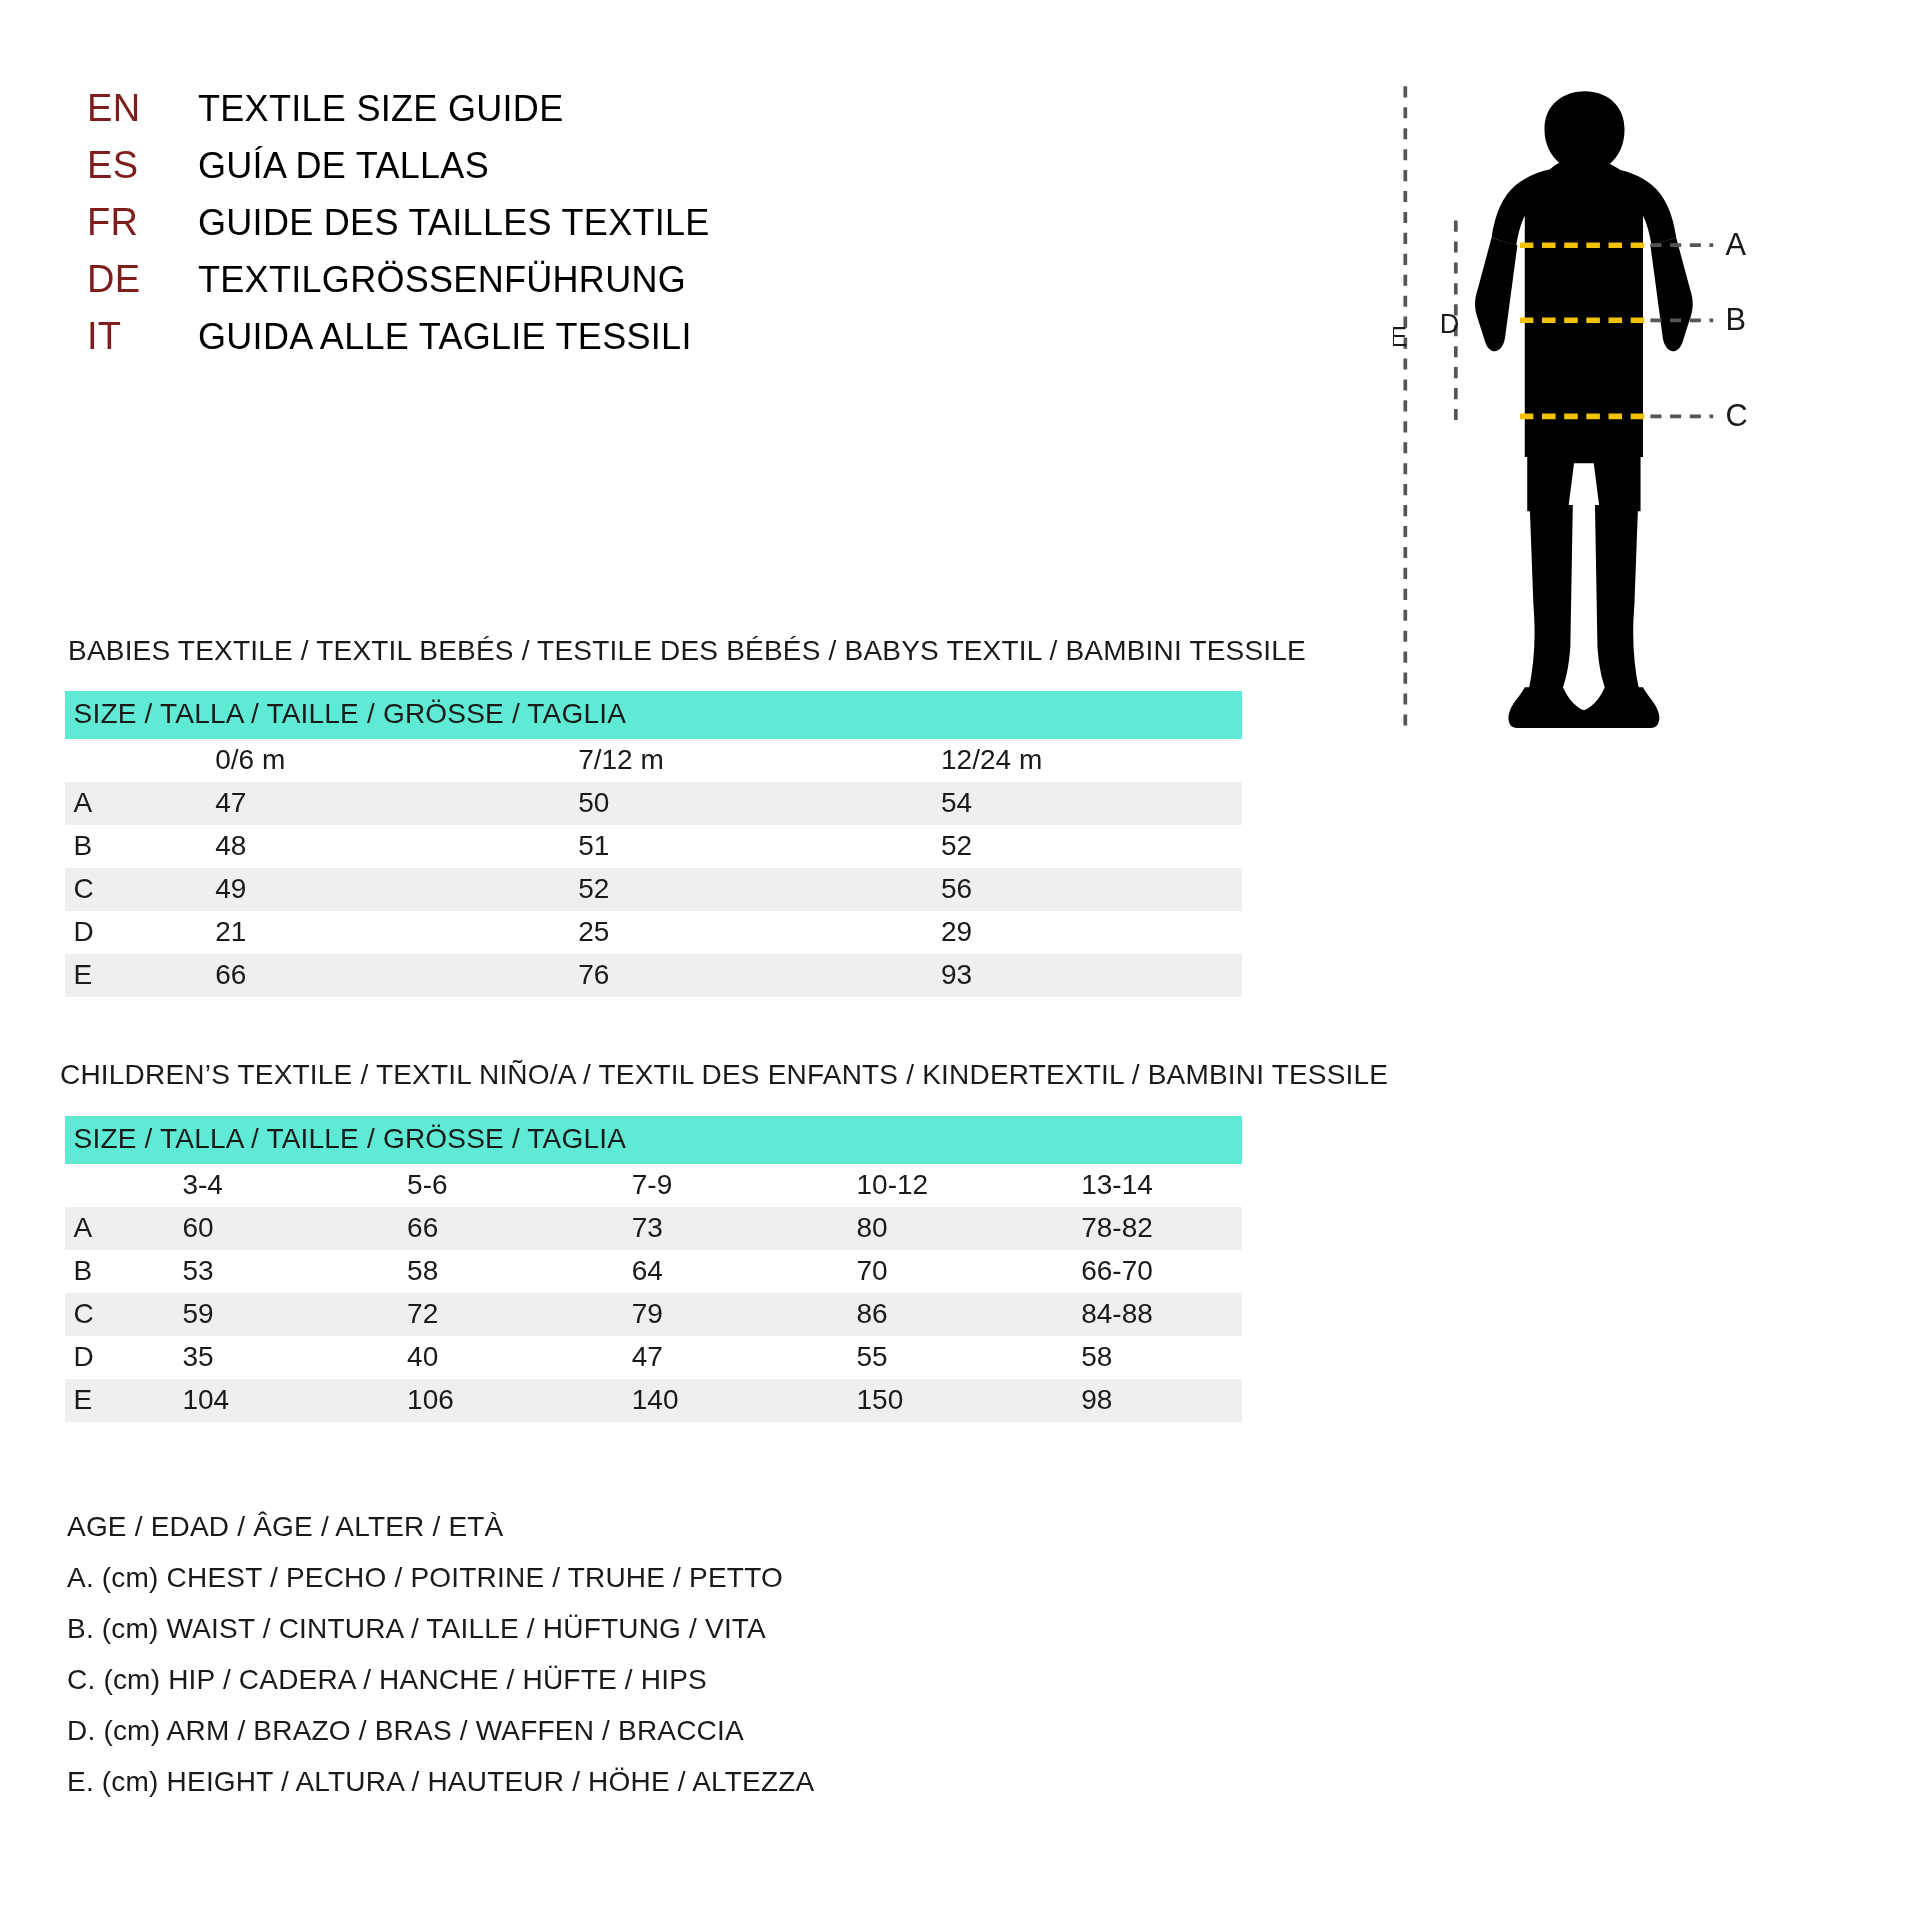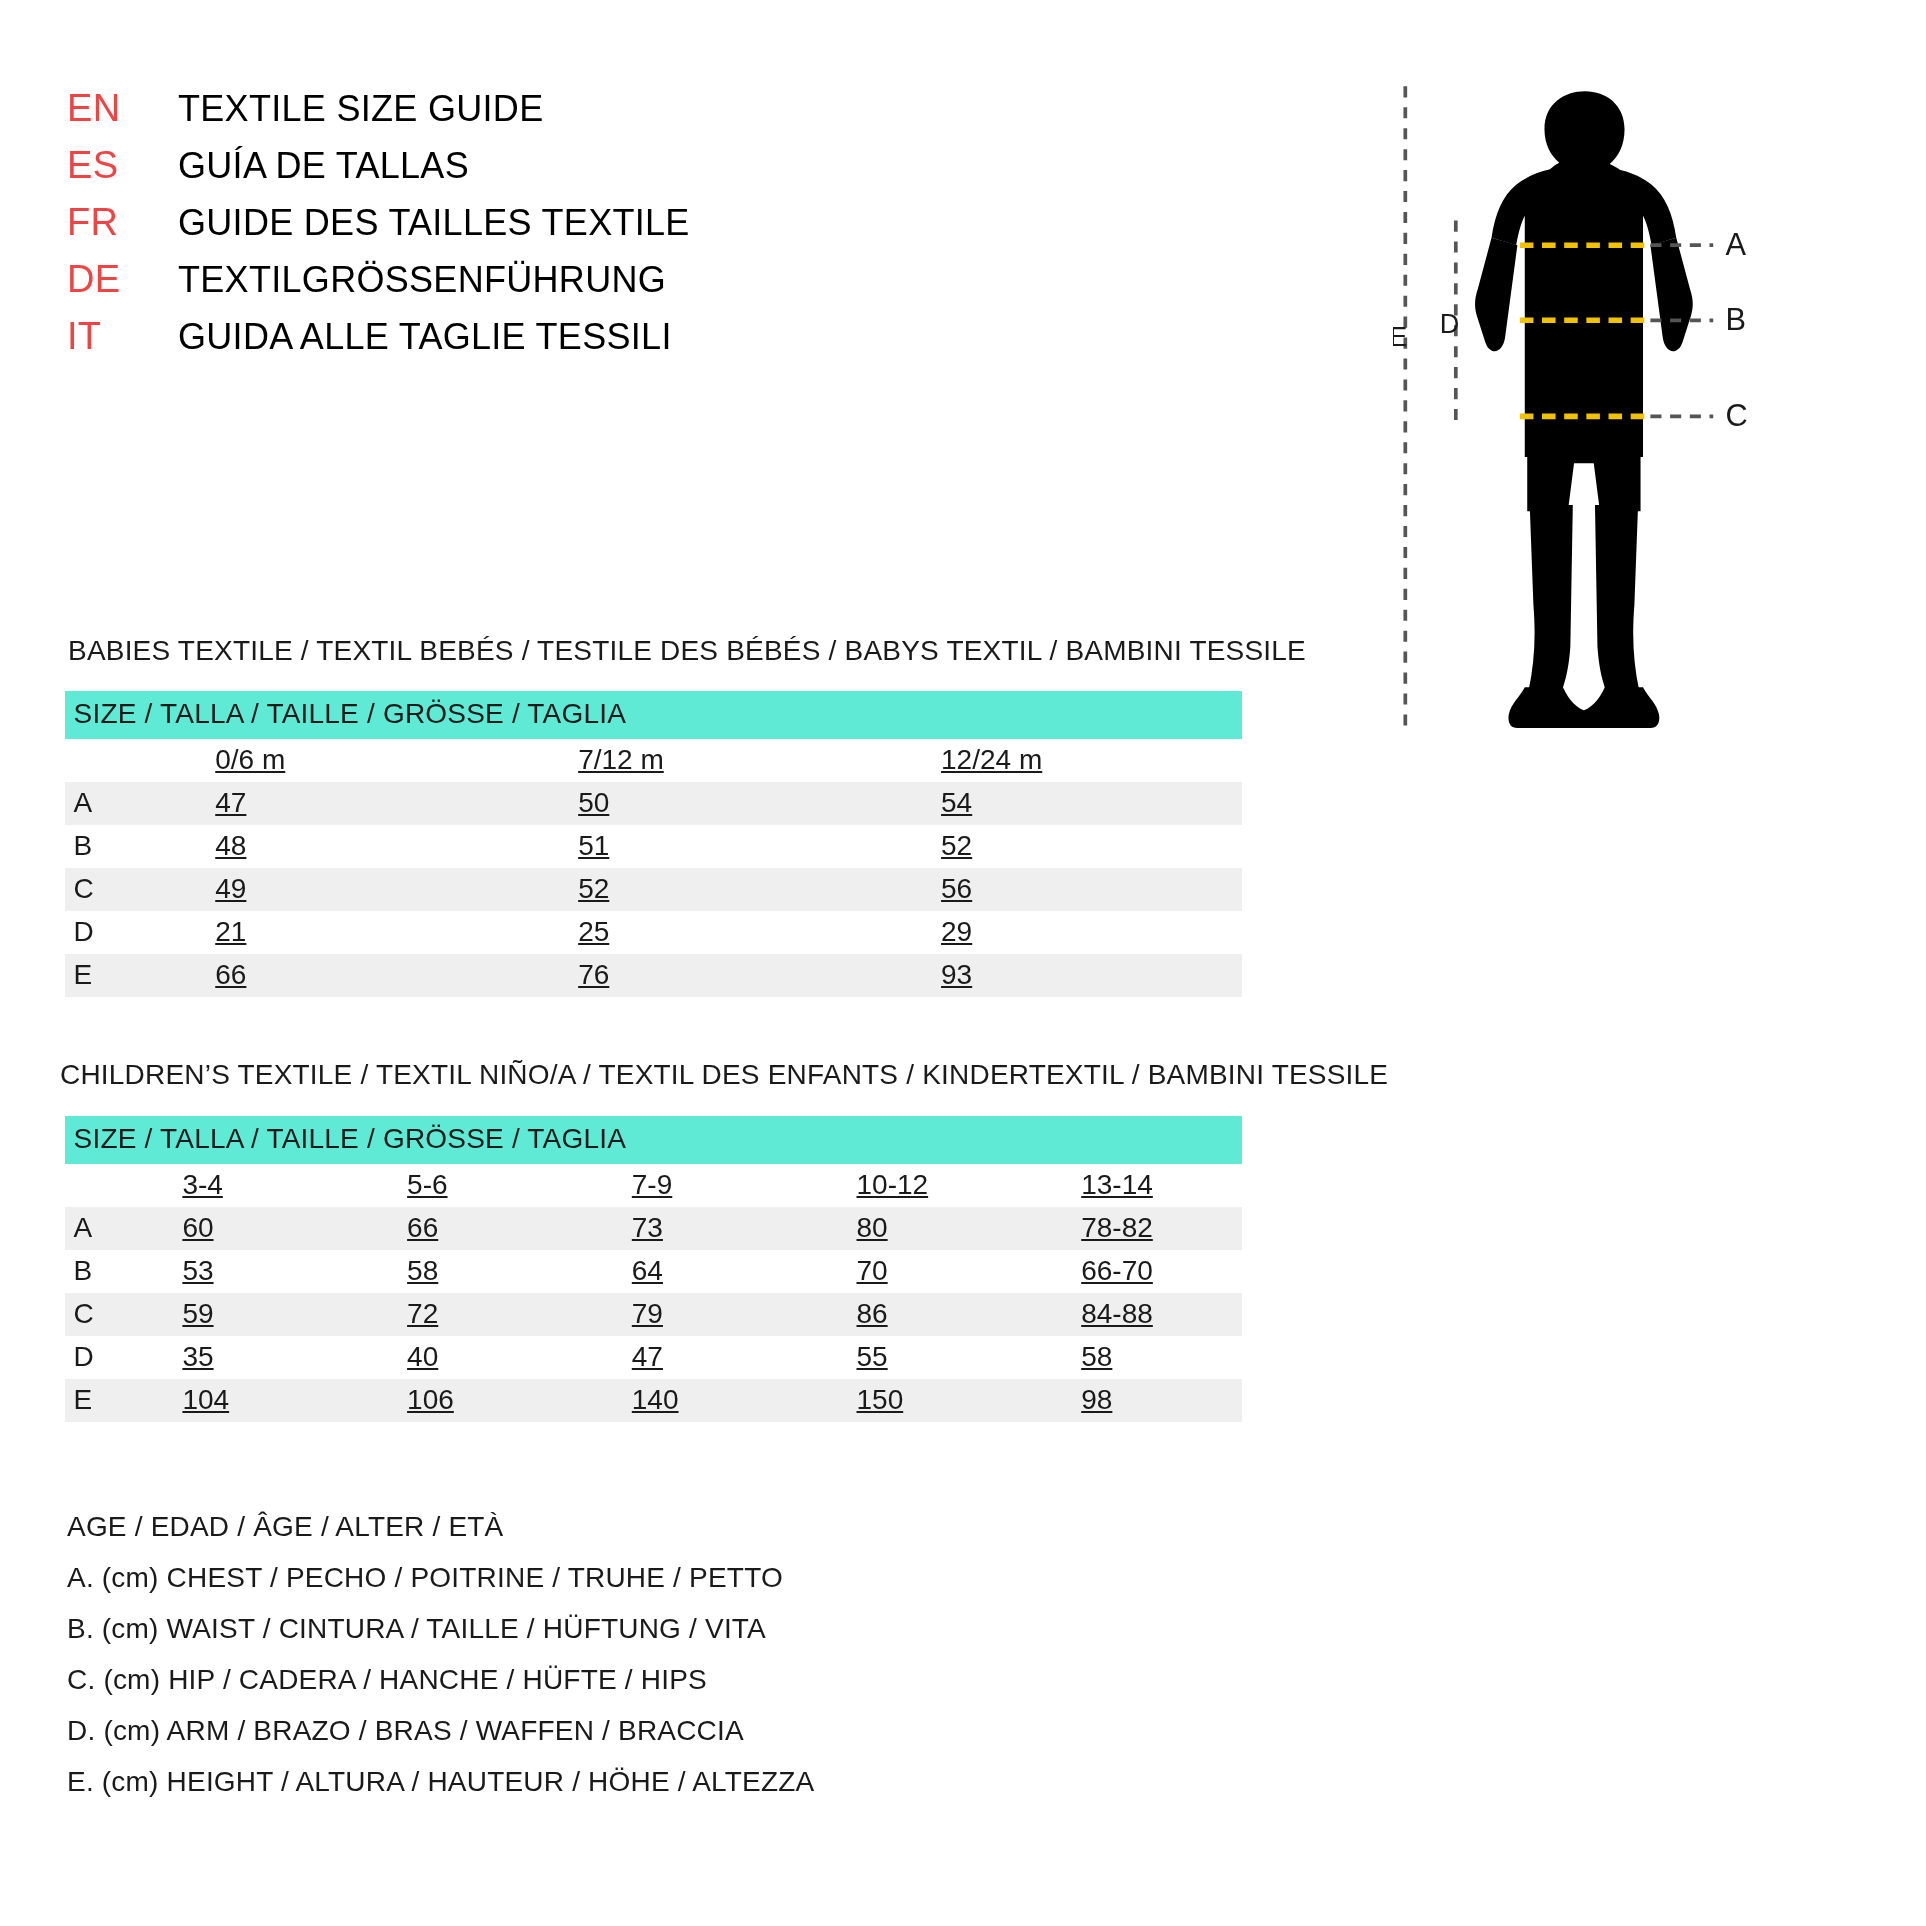--- a/index.html
+++ b/index.html
@@ -31,21 +31,22 @@
   }
   .title-row {
     display: flex;
     align-items: baseline;
     height: 57px;
   }
   .title-lang {
     width: 111px;
     font-size: 38px;
     letter-spacing: 0.3px;
-    color: #ef4444;
+    color: #7f1d1d;
+    margin-left: 20px;
   }
   .title-text {
     font-size: 36px;
     letter-spacing: 0.3px;
     color: #000000;
     white-space: nowrap;
   }
 
   
   .figure {
@@ -96,21 +97,21 @@
     font-size: 28px;
   }
   table.size-table tr.shade td { background: #efefef; }
   table.size-table tr.plain td { background: #ffffff; }
   table.size-table tr.cols td { background: #ffffff; }
   .c-label {
     width: 59px;
     padding-left: 8.6px !important;
     text-align: left;
   }
-  .c-val { text-align: left; text-decoration: underline; }
+  .c-val { text-align: left; }
 
   
   #babies-table .c-val { width: 216px; padding-left: 62px; }
   
   #children-table .c-val { width: 216px; padding-left: 62px; }
 
   
   .legend {
     position: absolute;
     left: 67px;

